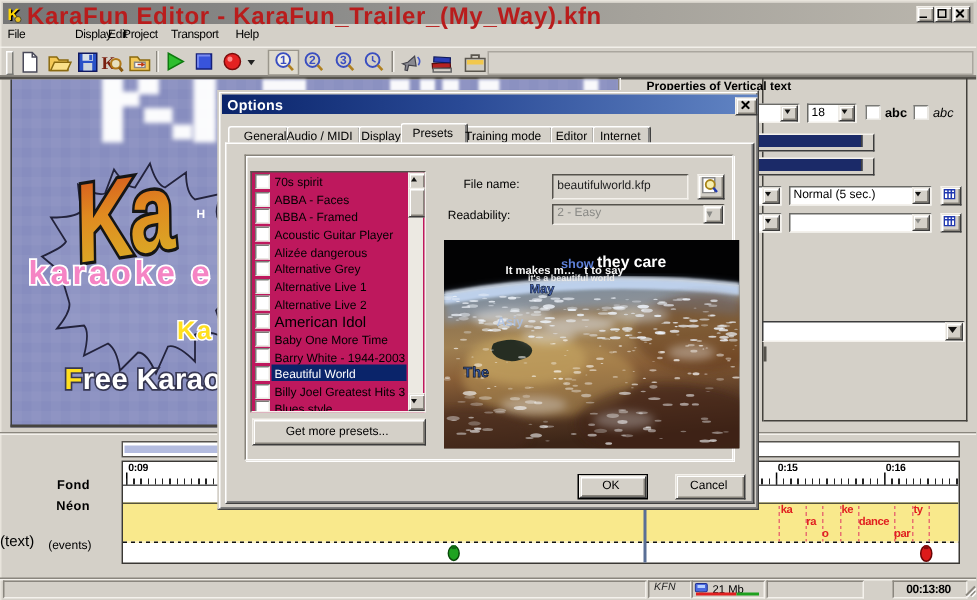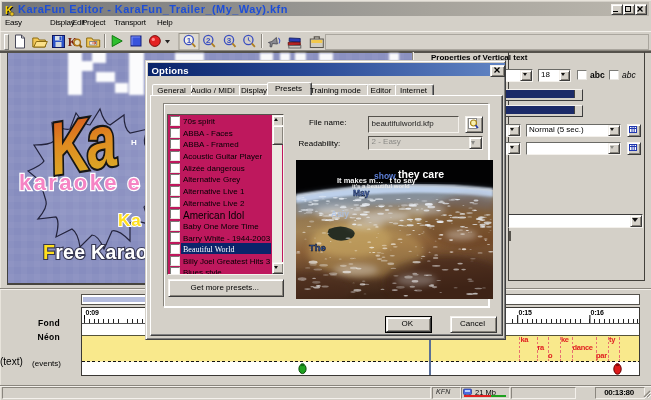--- a/index.html
+++ b/index.html
@@ -15,35 +15,35 @@
 
 <div class="abs" style="left:0;top:0;width:651px;height:400px;border:1px solid #e8e4dc;"></div>
 <div class="abs" id="titlebar" style="left:2px;top:2px;width:647px;height:14px;background:linear-gradient(to right,#767676,#8d8d8b 35%,#a5a29b 65%,#bbb7ae);"></div>
 <div class="abs" style="left:5px;top:3px;width:11px;height:12px;">
 <svg width="11" height="12">
         <text x="1" y="10" font-family="Liberation Sans" font-size="11" font-weight="bold" fill="#000">K</text>
         <text x="0" y="9" font-family="Liberation Sans" font-size="11" font-weight="bold" fill="#ffd700">K</text>
         <circle cx="7" cy="9" r="2" fill="#e8c020" stroke="#333" stroke-width="0.5"></circle>
       </svg>
 </div>
-<div class="abs" style="left:18px;top:2.5px;font-size:11px;font-weight:bold;color:#1d4ed8;letter-spacing:0.45px;white-space:nowrap;">KaraFun Editor - KaraFun_Trailer_(My_Way).kfn</div>
+<div class="abs" style="left:18px;top:2.5px;font-size:16px;font-weight:bold;color:#b91c1c;letter-spacing:0.45px;white-space:nowrap;">KaraFun Editor - KaraFun_Trailer_(My_Way).kfn</div>
 
 <div class="abs btn" style="left:611px;top:4px;width:10px;height:9px;"></div>
 <div class="abs" style="left:613px;top:10.5px;width:4.5px;height:1.6px;background:#000;"></div>
 <div class="abs btn" style="left:622.5px;top:4px;width:10px;height:9px;"></div>
 <div class="abs" style="left:624.8px;top:6px;width:4.6px;height:3.8px;border:1px solid #000;border-top-width:1.6px;"></div>
 <div class="abs btn" style="left:635px;top:4px;width:10px;height:9px;"></div>
 <svg class="abs" style="left:637px;top:5.5px;" width="6" height="6">
       <g stroke="#000" stroke-width="1.3">
         <line x1="0.5" y1="0.5" x2="5.5" y2="5.5"></line>
         <line x1="5.5" y1="0.5" x2="0.5" y2="5.5"></line>
       </g>
     </svg>
 
-<div class="abs" style="left:5px;top:18.2px;font-size:8px;letter-spacing:-0.25px;">Easy</div>
+<div class="abs" style="left:5px;top:18.2px;font-size:8px;letter-spacing:-0.25px;">File</div>
 <div class="abs" style="left:28px;top:18.2px;font-size:8px;letter-spacing:-0.25px;padding-left:44px;">Edit</div>
 <div class="abs" style="left:50px;top:18.2px;font-size:8px;letter-spacing:-0.25px;">Display</div>
 <div class="abs" style="left:82px;top:18.2px;font-size:8px;letter-spacing:-0.25px;">Project</div>
 <div class="abs" style="left:114px;top:18.2px;font-size:8px;letter-spacing:-0.25px;">Transport</div>
 <div class="abs" style="left:157px;top:18.2px;font-size:8px;letter-spacing:-0.25px;">Help</div>
 
 <div class="abs" style="left:0;top:31px;width:651px;height:1px;background:#f2efe9;"></div>
 <div class="abs" style="left:0;top:50px;width:651px;height:1px;background:#8a867e;"></div>
 <div class="abs" style="left:4px;top:34px;width:3px;height:14px;border:1px solid;border-color:#fff #7a7a76 #7a7a76 #fff;"></div>
 <div class="abs" style="left:0;top:33px;width:340px;height:18px;">
@@ -354,21 +354,21 @@
         </g>
       </svg>
 
  <div class="abs" style="left:6px;top:23px;width:39px;height:12px;border:1px solid;border-color:#fff #404040 transparent #fff;border-radius:2px 2px 0 0;background:#d4d0c8;box-shadow:inset -1px 0 0 #808080;"></div>
  <div class="abs" style="left:45px;top:23px;width:48px;height:12px;border:1px solid;border-color:#fff #404040 transparent #fff;border-radius:2px 2px 0 0;background:#d4d0c8;box-shadow:inset -1px 0 0 #808080;"></div>
  <div class="abs" style="left:93px;top:23px;width:30px;height:12px;border:1px solid;border-color:#fff #404040 transparent #fff;border-radius:2px 2px 0 0;background:#d4d0c8;box-shadow:inset -1px 0 0 #808080;"></div>
  <div class="abs" style="left:164px;top:23px;width:57px;height:12px;border:1px solid;border-color:#fff #404040 transparent #fff;border-radius:2px 2px 0 0;background:#d4d0c8;box-shadow:inset -1px 0 0 #808080;"></div>
  <div class="abs" style="left:221px;top:23px;width:28px;height:12px;border:1px solid;border-color:#fff #404040 transparent #fff;border-radius:2px 2px 0 0;background:#d4d0c8;box-shadow:inset -1px 0 0 #808080;"></div>
  <div class="abs" style="left:249px;top:23px;width:37px;height:12px;border:1px solid;border-color:#fff #404040 transparent #fff;border-radius:2px 2px 0 0;background:#d4d0c8;box-shadow:inset -1px 0 0 #808080;"></div>
  <div class="abs" style="left:121px;top:20.5px;width:43px;height:15px;border:1px solid;border-color:#fff #404040 transparent #fff;border-radius:2px 2px 0 0;background:#d4d0c8;box-shadow:inset -1px 0 0 #808080;"></div>
- <div class="abs txt8" style="left:6px;top:25.5px;width:39px;text-align:center;">General</div>
+ <div class="abs txt8" style="left:6px;top:25.5px;width:39px;text-align:right;">General</div>
  <div class="abs txt8" style="left:45px;top:25.5px;width:48px;">Audio / MIDI</div>
  <div class="abs txt8" style="left:93px;top:25.5px;width:30px;text-align:center;">Display</div>
  <div class="abs txt8" style="left:121px;top:24px;width:43px;text-align:center;">Presets</div>
  <div class="abs txt8" style="left:164px;top:25.5px;width:57px;">Training mode</div>
  <div class="abs txt8" style="left:221px;top:25.5px;width:28px;text-align:center;">Editor</div>
  <div class="abs txt8" style="left:249px;top:25.5px;width:37px;text-align:center;">Internet</div>
 
  <div class="abs" style="left:3.5px;top:34px;width:351px;height:239px;background:#d4d0c8;border:1px solid;border-color:#fff #404040 #404040 #fff;box-shadow:inset -1px -1px 0 #808080;"></div>
 
  <div class="abs" style="left:17px;top:41.5px;width:324px;height:202px;border:1px solid;border-color:#87837b #fff #fff #87837b;box-shadow:1px 1px 0 #fff,inset 1px 1px 0 #fff;"></div>
@@ -392,21 +392,21 @@
           <div class="cb" style="left:2px;top:82.9px;"></div>
           <div class="abs" style="left:15.5px;top:84.1px;font-size:8px;color:#000;white-space:nowrap;">Alternative Live 2</div>
           <div class="cb" style="left:2px;top:94.5px;"></div>
           <div class="abs" style="left:15.5px;top:95.7px;font-size:10px;color:#000;white-space:nowrap;">American Idol</div>
           <div class="cb" style="left:2px;top:106.2px;"></div>
           <div class="abs" style="left:15.5px;top:107.4px;font-size:8px;color:#000;white-space:nowrap;">Baby One More Time</div>
           <div class="cb" style="left:2px;top:117.8px;"></div>
           <div class="abs" style="left:15.5px;top:119.0px;font-size:8px;color:#000;white-space:nowrap;">Barry White - 1944-2003</div>
           <div class="abs" style="left:13.5px;top:128.4px;width:90px;height:11.6px;background:#0a246a;"></div>
           <div class="cb" style="left:2px;top:129.4px;"></div>
-          <div class="abs" style="left:15.5px;top:130.6px;font-size:8px;color:#fff;white-space:nowrap;font-family:Liberation Serif, serif;">Beautiful World</div>
+          <div class="abs" style="left:15.5px;top:130.6px;font-size:8px;color:#fff;white-space:nowrap;">Beautiful World</div>
           <div class="cb" style="left:2px;top:141.1px;"></div>
           <div class="abs" style="left:15.5px;top:142.3px;font-size:8px;color:#000;white-space:nowrap;">Billy Joel Greatest Hits 3</div>
           <div class="cb" style="left:2px;top:152.7px;"></div>
           <div class="abs" style="left:15.5px;top:153.9px;font-size:8px;color:#000;white-space:nowrap;">Blues style</div>
         </div>
 
    <div class="abs" style="left:104px;top:0;width:10.5px;height:157px;background:#ece9e2;"></div>
    <div class="abs btn" style="left:104px;top:0;width:10.5px;height:10px;"></div>
    <div class="abs" style="left:106.5px;top:3.5px;width:0;height:0;border:2.8px solid transparent;border-bottom:3.5px solid #111;border-top:none;"></div>
    <div class="abs btn" style="left:104px;top:147px;width:10.5px;height:10px;"></div>

